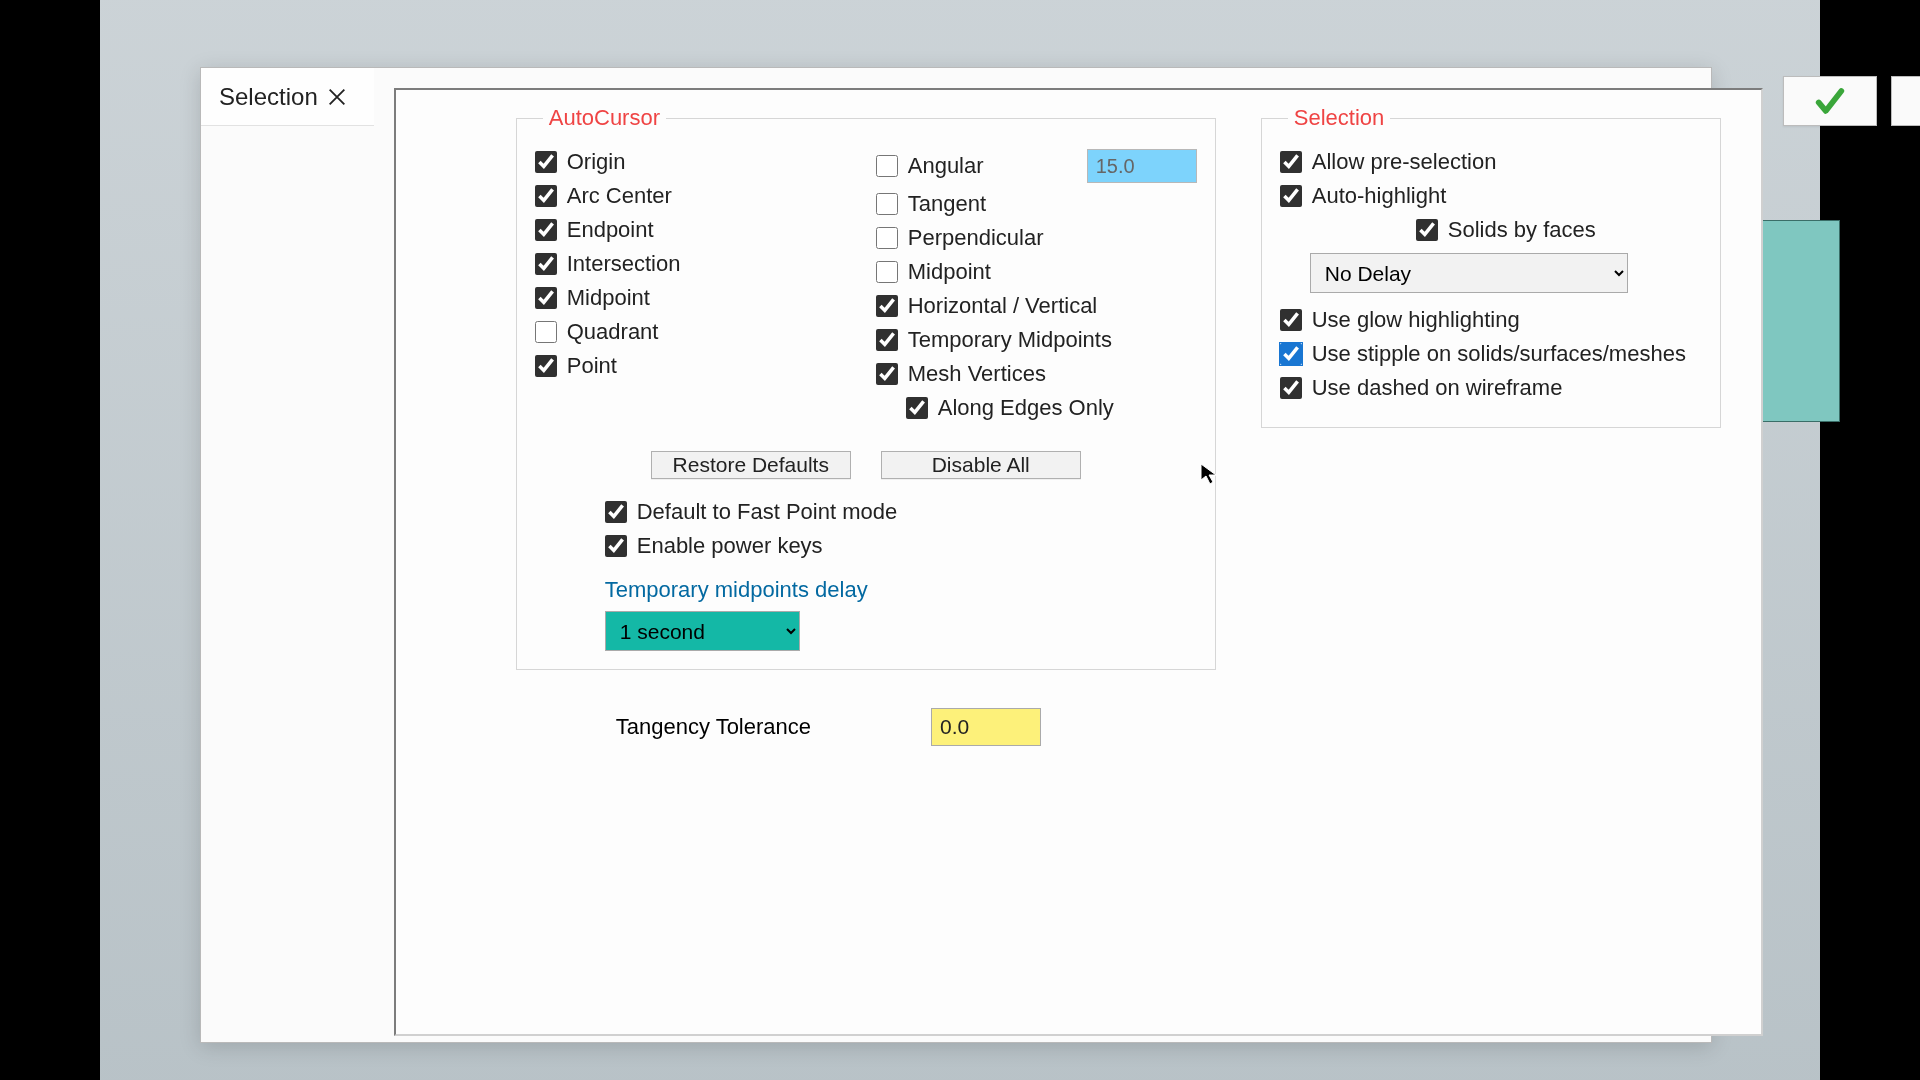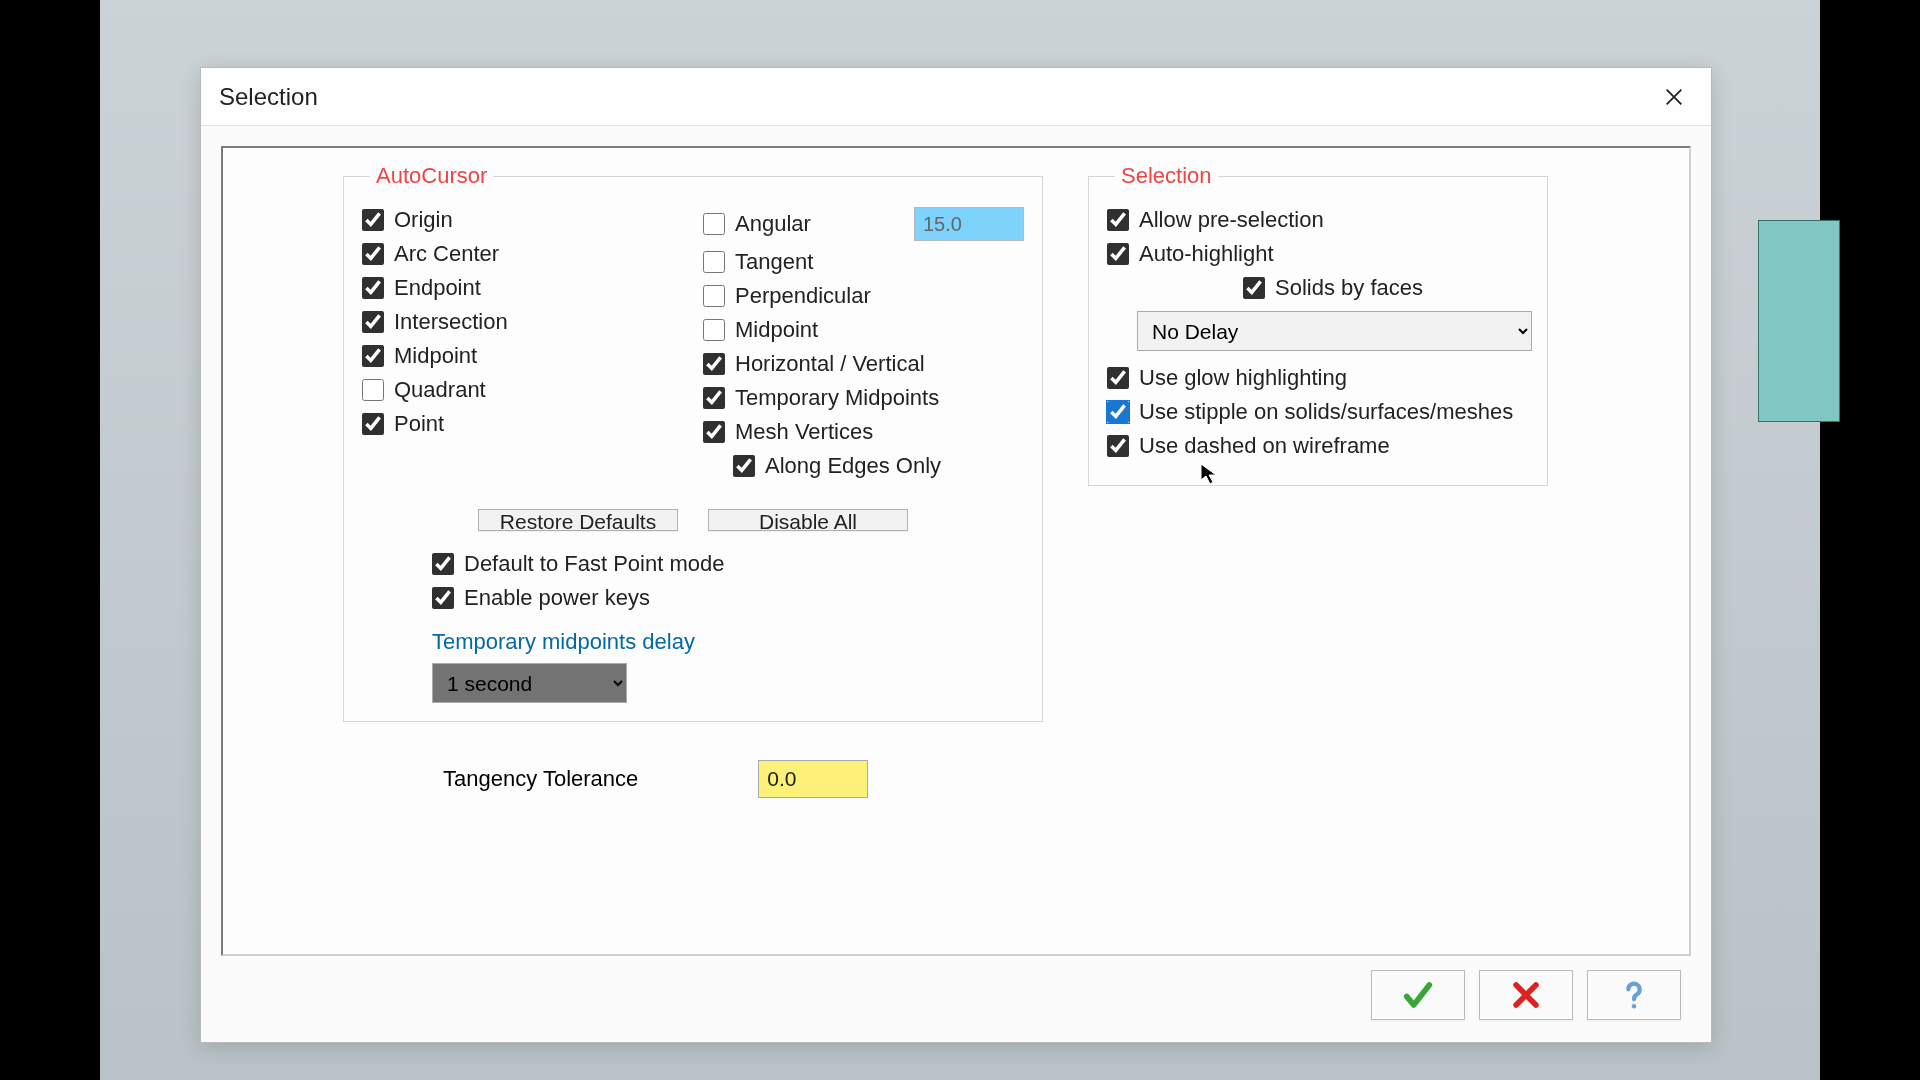--- a/index.html
+++ b/index.html
@@ -33,21 +33,21 @@
   .dialog {
     position: absolute;
     left: 200px;
     top: 67px;
     width: 1512px;
     height: 976px;
     background: #fbfbfb;
     border: 1px solid #b9b9b9;
     box-shadow: 0 4px 20px rgba(0,0,0,.15);
     display: flex;
-    flex-direction: column;
+    flex-direction: row;
   }
   .titlebar {
     height: 58px;
     display: flex;
     align-items: center;
     padding: 0 18px 0 18px;
     background: #fefefe;
     border-bottom: 1px solid #e2e2e2;
   }
   .titlebar span {
@@ -127,40 +127,40 @@
     font-size: 20px;
   }
   .btn-row {
     display: flex;
     gap: 30px;
     justify-content: center;
     margin-top: 22px;
   }
   .btn {
     min-width: 200px;
-    height: 22px;
+    height: 28px;
     background: #f2f2f2;
     border: 1px solid #b0b0b0;
     font-size: 21px;
     color: #222;
     cursor: pointer;
     box-shadow: 0 1px 0 rgba(0,0,0,.05);
   }
   .below-group { margin-top: 20px; margin-left: 70px; }
   .section-label { font-size: 22px; color: #0369a1; margin: 18px 0 8px 0; display: block; }
   select {
     height: 40px;
     border: 1px solid #aaa;
-    background: #737373;
+    background: #14b8a6;
     font-size: 21px;
     padding: 0 10px;
     cursor: pointer;
   }
   .sel-delay { width: 195px; }
-  .sel-nodelay { width: 395px; background: #f2f2f2; }
+  .sel-nodelay { width: 318px; background: #f2f2f2; }
   .tangency-row {
     display: flex;
     align-items: center;
     gap: 120px;
     margin-top: 38px;
     margin-left: 100px;
   }
   .tangency-input {
     width: 110px;
     height: 38px;

